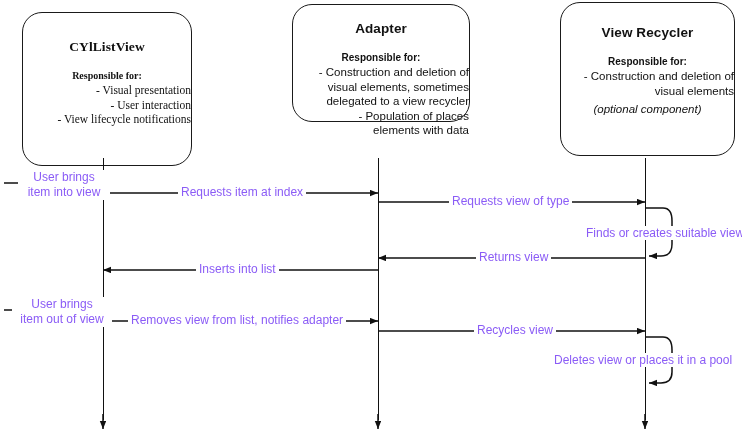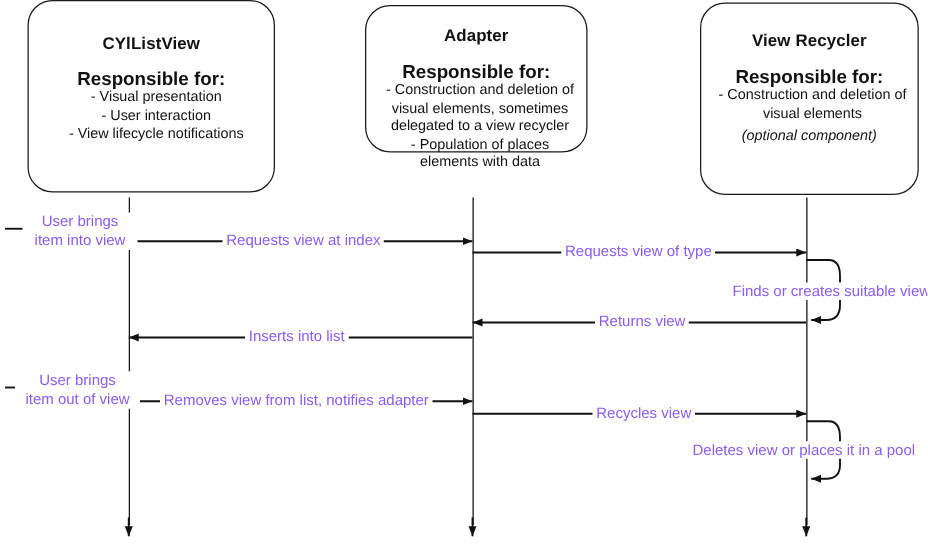--- a/index.html
+++ b/index.html
@@ -28,31 +28,31 @@
     padding-top: 26px;
   }
   .actor-title {
     font-size: 13.5px;
     font-weight: bold;
     letter-spacing: 0.1px;
     color: #111111;
     line-height: 16px;
   }
   .actor-resp-head {
-    font-size: 15px;
+    font-size: 10px;
     font-weight: bold;
     color: #111111;
     margin-top: 14px;
     line-height: 14px;
   }
   .actor-lines {
     font-size: 11.5px;
     color: #111111;
     line-height: 14.5px;
-    text-align: center;
+    text-align: right;
   }
   .actor-note {
     font-size: 11.5px;
     color: #111111;
     line-height: 14.5px;
     margin-top: 4px;
     text-align: center;
     font-style: italic;
   }
   .lifeline {
@@ -82,21 +82,21 @@
     width: 742px;
     height: 441px;
     pointer-events: none;
   }
 </style>
 </head>
 <body>
 
 <div id="canvas">
 
-  <div class="actor-box" style="left:22px; top:0; width:198px; height:154px;">
+  <div class="actor-box" style="left:22px; top:12px; width:170px; height:154px;font-family:Liberation Serif, serif;">
     <div class="actor-title">CYlListView</div>
     <div class="actor-resp-head">Responsible for:</div>
     <div class="actor-lines" style="padding-left:8px;">
       <div>- Visual presentation</div>
       <div>- User interaction</div>
       <div>- View lifecycle notifications</div>
     </div>
   </div>
 
   <div class="actor-box" style="left:292px; top:4px; width:178px; height:118px; padding-top:16px;">
@@ -160,21 +160,21 @@
     <line x1="378" y1="331" x2="645" y2="331" stroke="#111111" stroke-width="1.5" marker-end="url(#ah)"></line>
 
     <path d="M645,337 L663,337 Q672,337 672,350 L672,372 Q672,383 661,383 L649,383" fill="none" stroke="#111111" stroke-width="1.5" marker-end="url(#ah)"></path>
   </svg>
 
   <div class="msg-label small2" style="left:18px; top:170px; width:88px; text-align:center;">
     <div>User brings</div>
     <div>item into view</div>
   </div>
 
-  <div class="msg-label" style="left:178px; top:185px;">Requests view at index</div>
+  <div class="msg-label" style="left:178px; top:185px;">Requests item at index</div>
 
   <div class="msg-label" style="left:449px; top:194px;">Requests view of type</div>
 
   <div class="msg-label" style="left:566px; top:226px;margin-left:17px;">Finds or creates suitable view</div>
 
   <div class="msg-label" style="left:476px; top:250px;">Returns view</div>
 
   <div class="msg-label" style="left:196px; top:262px;">Inserts into list</div>
 
   <div class="msg-label small2" style="left:12px; top:297px; width:96px; text-align:center;">

